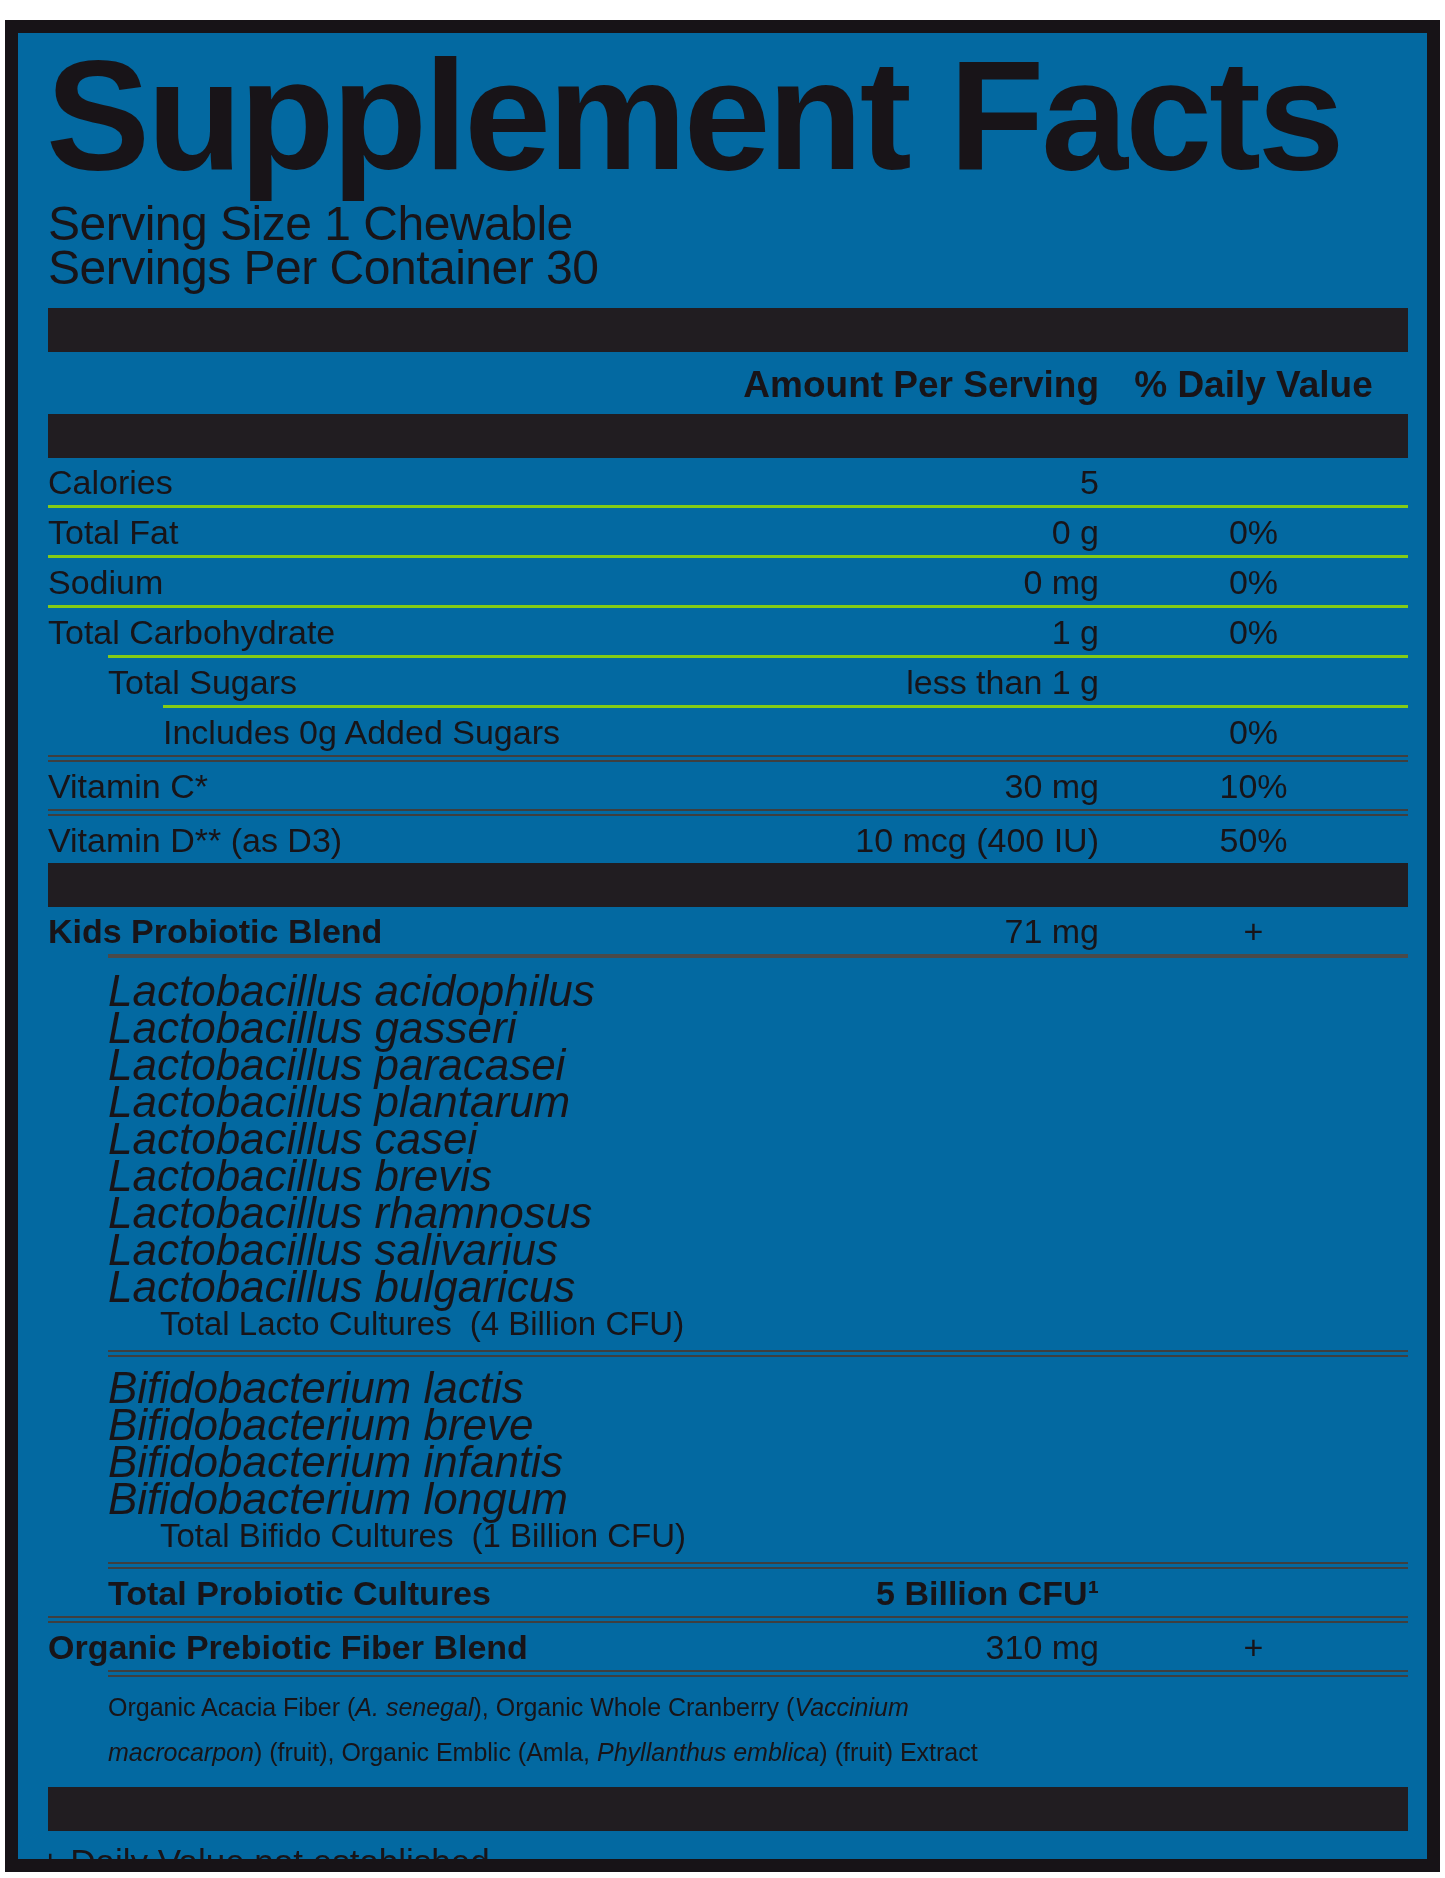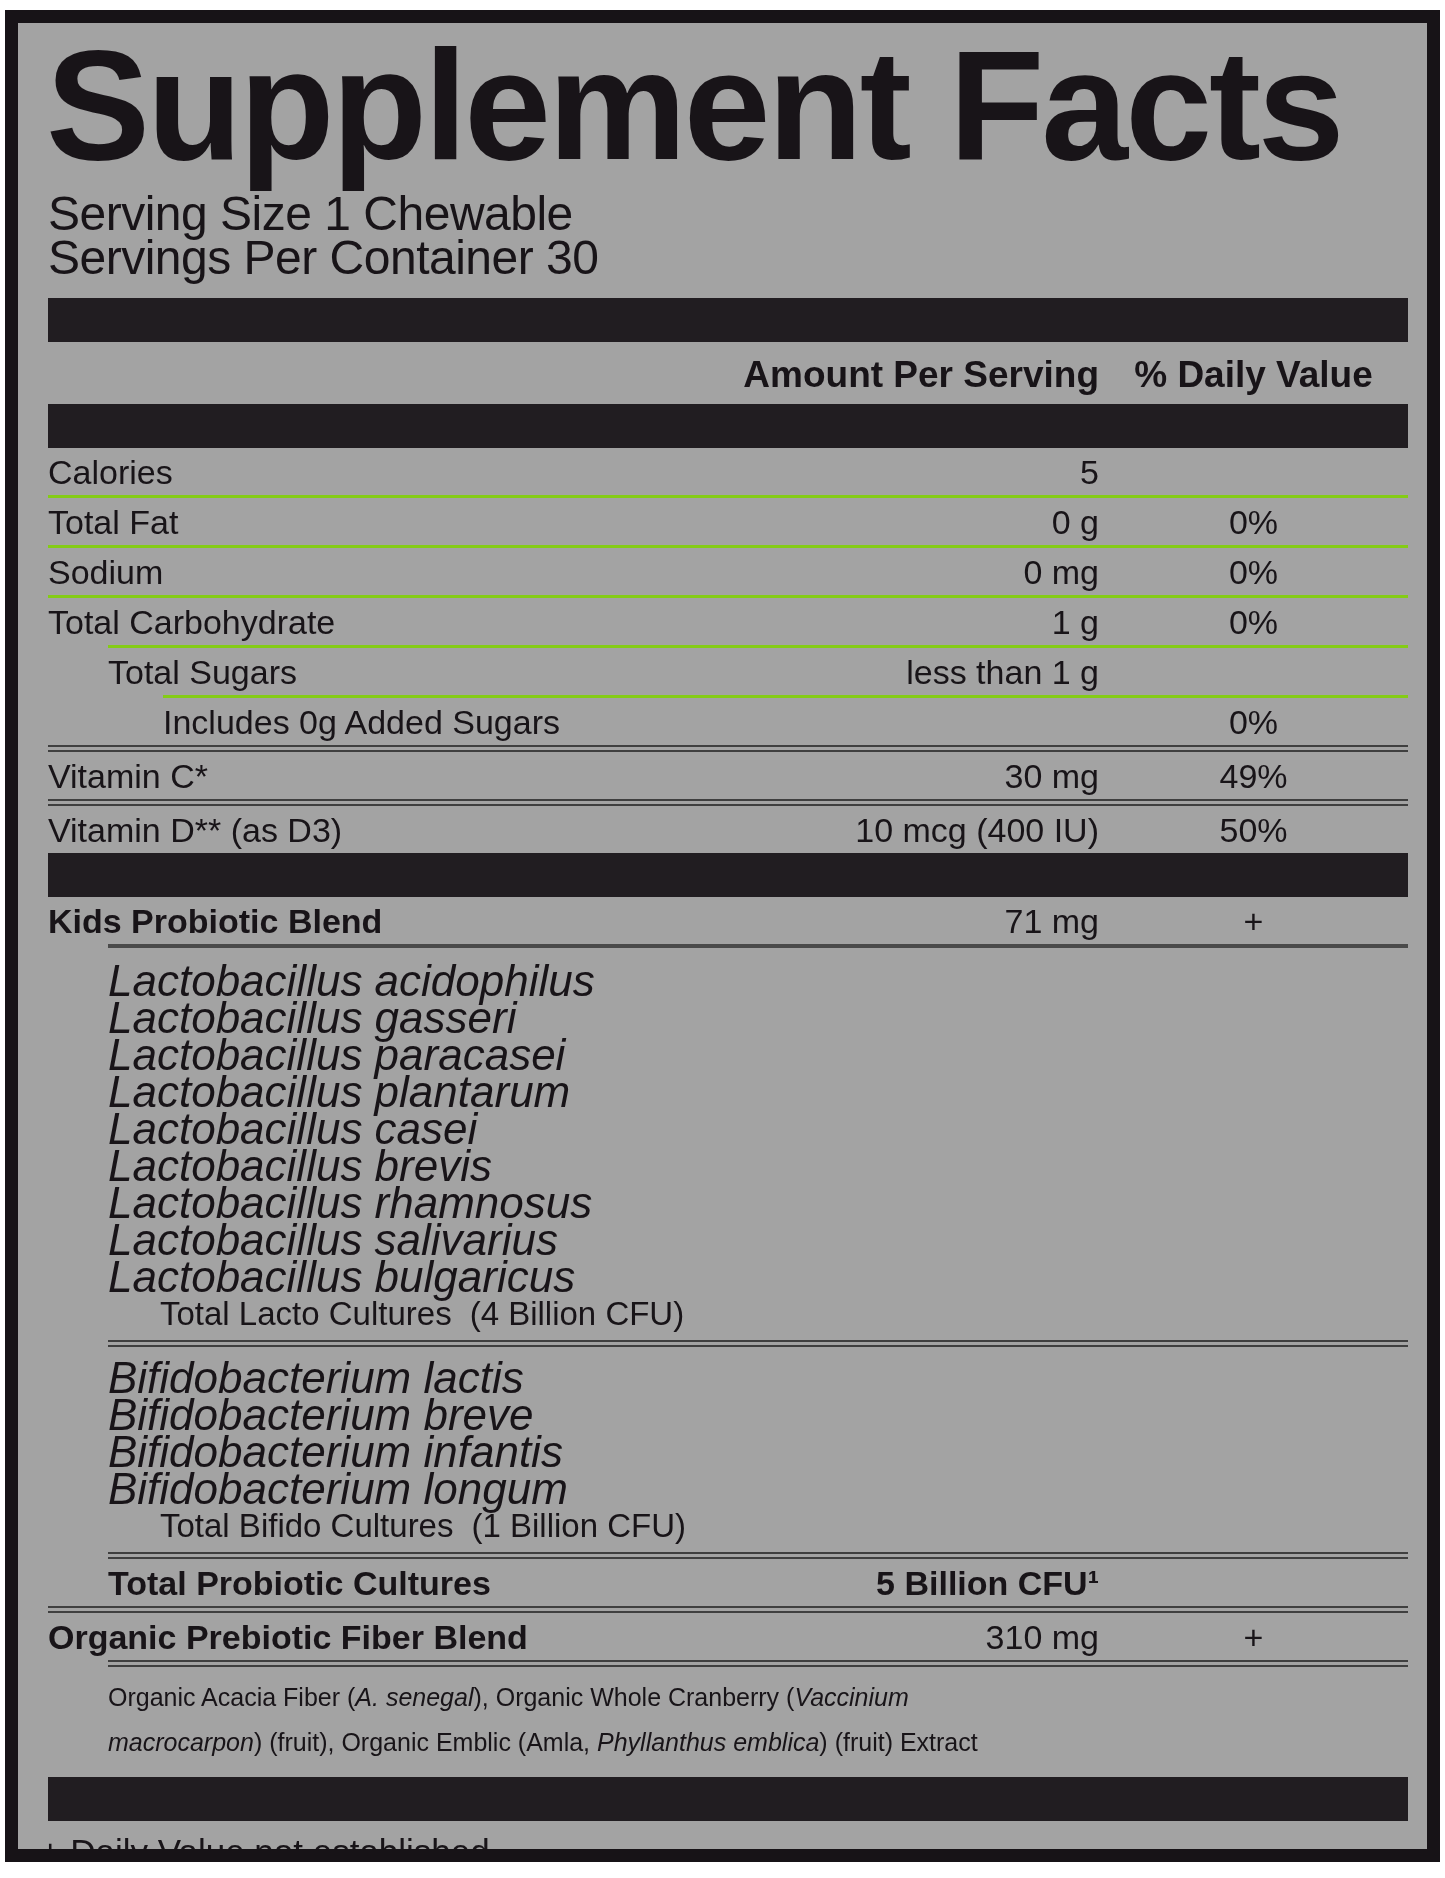--- a/index.html
+++ b/index.html
@@ -2,24 +2,24 @@
 <html><head>
 <meta charset="utf-8">
 <style>
   html,body{margin:0;padding:0;background:#ffffff;}
   body{
     width:1445px;height:1878px;position:relative;
     font-family:"Liberation Sans","DejaVu Sans",sans-serif;
     color:#181418;-webkit-font-smoothing:antialiased;
   }
   .frame{
-    margin:10px 5px 0 5px;
+    margin:20px 5px 0 5px;
     border:13px solid #171317;
     height:1852px;box-sizing:border-box;
-    background:#a3a3a3;overflow:hidden;
+    background:#0369a1;overflow:hidden;
   }
   .content{padding:0 19px 0 30px;}
 
   .title{
     font-size:156px;font-weight:bold;line-height:0.98;
     letter-spacing:-3px;margin:6px 0 0 -2px;white-space:nowrap;
   }
   .serving{margin-top:10px;font-size:48px;line-height:44px;letter-spacing:-0.5px;}
 
   .bar{height:44px;background:#211d21;}
@@ -104,21 +104,21 @@
       <div class="c-dv"></div>
     </div>
     <div class="row nrow sep ind2">
       <div class="c-label">Includes 0g Added Sugars</div>
       <div class="c-amt"></div>
       <div class="c-dv">0%</div>
     </div>
     <div class="row nrow sep2">
       <div class="c-label">Vitamin C*</div>
       <div class="c-amt">30 mg</div>
-      <div class="c-dv">49%</div>
+      <div class="c-dv">10%</div>
     </div>
     <div class="row nrow sep2">
       <div class="c-label">Vitamin D** (as D3)</div>
       <div class="c-amt">10 mcg (400 IU)</div>
       <div class="c-dv">50%</div>
     </div>
 
     <div class="bar"></div>
 
     <div class="row nrow bold">

